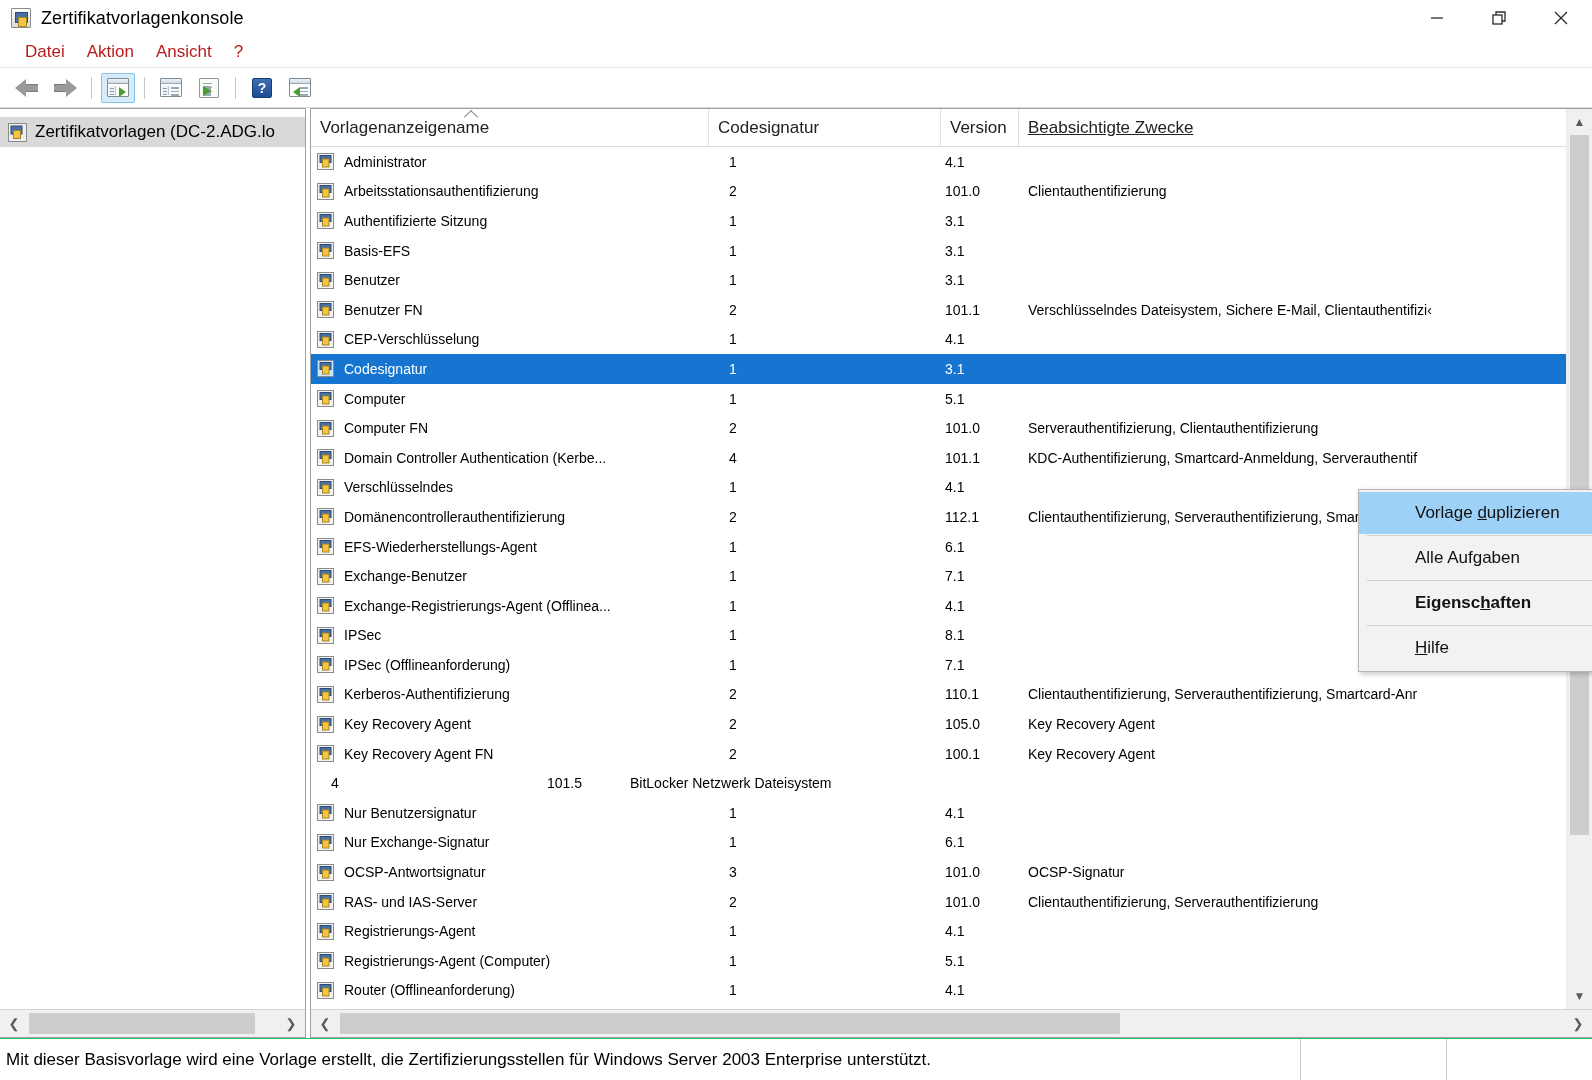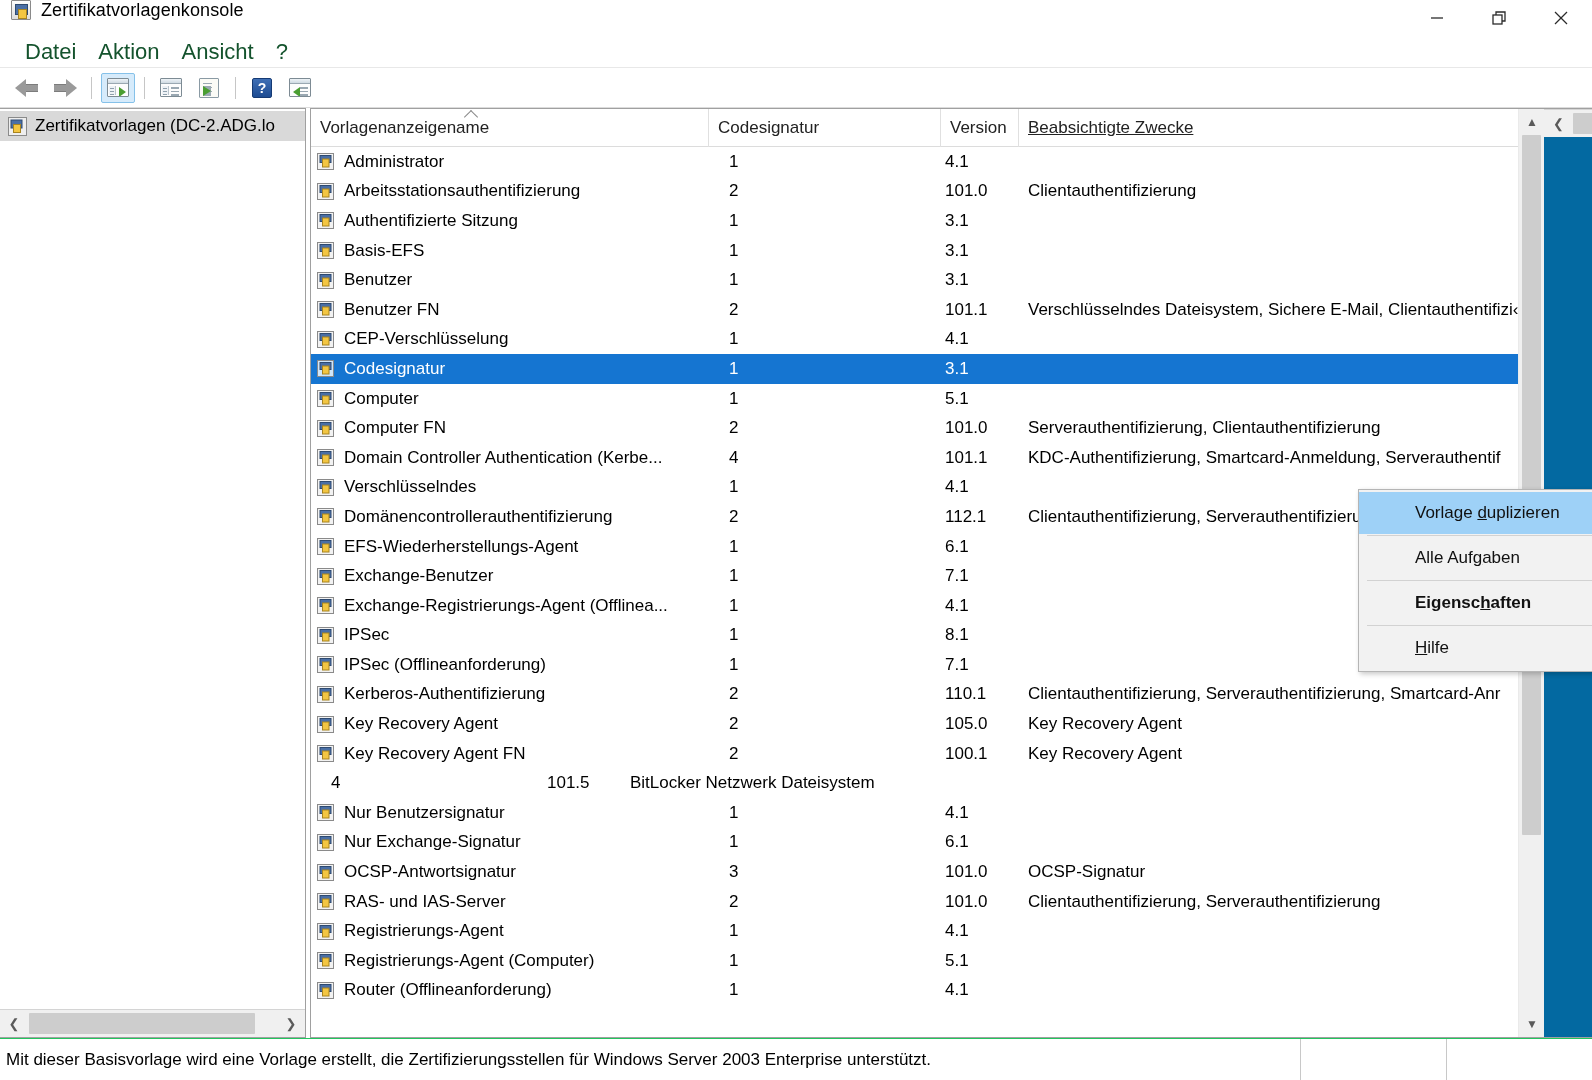--- a/index.html
+++ b/index.html
@@ -13,21 +13,21 @@
   #app {
     position: relative;
     width: 1592px; height: 1080px;
     background: #ffffff;
     display: flex; flex-direction: column;
   }
 
   
   .titlebar {
     height: 36px; flex: 0 0 36px;
-    display: flex; align-items: flex-start;
+    display: flex; align-items: center;
     background: #ffffff;
     position: relative;
   }
   .title-icon {
     width: 20px; height: 20px;
     margin-left: 11px; margin-right: 10px;
     position: relative; flex: 0 0 20px;
   }
   .mmc-glyph {
     width: 100%; height: 100%;
@@ -67,21 +67,21 @@
 
   
   .menubar {
     height: 32px; flex: 0 0 32px;
     display: flex; align-items: center;
     padding-left: 14px;
     background: #ffffff;
     border-bottom: 1px solid #e8e8e8;
   }
   .menu-item {
-    font-size: 22px; color: #14532d;
+    font-size: 17px; color: #b91c1c;
     padding: 4px 11px;
     cursor: default;
   }
 
   
   .toolbar {
     height: 40px; flex: 0 0 40px;
     display: flex; align-items: center;
     padding-left: 8px;
     background: #ffffff;
@@ -179,21 +179,21 @@
   .treepane {
     width: 306px; flex: 0 0 306px;
     display: flex; flex-direction: column;
     border: 1px solid #a0a0a0;
     border-left: none;
     background: #ffffff;
     min-height: 0;
   }
   .tree-scroll {
     flex: 1 1 auto; overflow: hidden; position: relative;
-    padding-top: 2px;
+    padding-top: 8px;
   }
   .tree-node {
     display: flex; align-items: center;
     height: 30px; padding-left: 8px;
     background: #d9d9d9;
     font-size: 17px; color: #000;
     white-space: nowrap;
   }
   .tree-node .tico {
     width: 19px; height: 19px; margin-right: 8px; flex: 0 0 19px;
@@ -211,21 +211,21 @@
     background: #f0f0f0;
   }
   .hs-track { flex: 1 1 auto; background: #f0f0f0; position: relative; }
   .hs-thumb {
     position: absolute; top: 3px; bottom: 3px;
     background: #cdcdcd; border-radius: 1px;
   }
 
   
   .listpane {
-    flex: 1 1 auto; display: flex; flex-direction: row;
+    flex: 1 1 auto; display: flex; flex-direction: column;
     border: 1px solid #a0a0a0;
     border-right: none;
     margin-left: 4px;
     background: #0369a1;
     min-height: 0; min-width: 0;
     position: relative;
   }
   .list-inner { flex: 1 1 auto; display: flex; min-height: 0; }
   .list-main { flex: 1 1 auto; display: flex; flex-direction: column; min-width: 0; min-height: 0; }
 
@@ -253,21 +253,21 @@
   .c-schema { width: 232px; flex: 0 0 232px; }
   .c-ver { width: 78px; flex: 0 0 78px; }
   .c-purp { flex: 1 1 auto; border-right: none; text-decoration: underline; }
 
   .rows {
     flex: 1 1 auto; overflow: hidden; position: relative;
     background: #ffffff;
   }
   .row {
     display: flex; height: 29.6px; align-items: center;
-    font-size: 17px; color: #000;
+    font-size: 14px; color: #000;
     white-space: nowrap;
   }
   .row.selected { background: #1575d1; color: #ffffff; align-items: center; }
   .cell {
     height: 29.6px; display: flex; align-items: center;
     padding-left: 9px; overflow: hidden;
   }
   .cell.name { width: 398px; flex: 0 0 398px; padding-left: 5px; }
   .cell.schema { width: 232px; flex: 0 0 232px; padding-left: 20px; }
   .cell.ver { width: 78px; flex: 0 0 78px; padding-left: 4px; }

